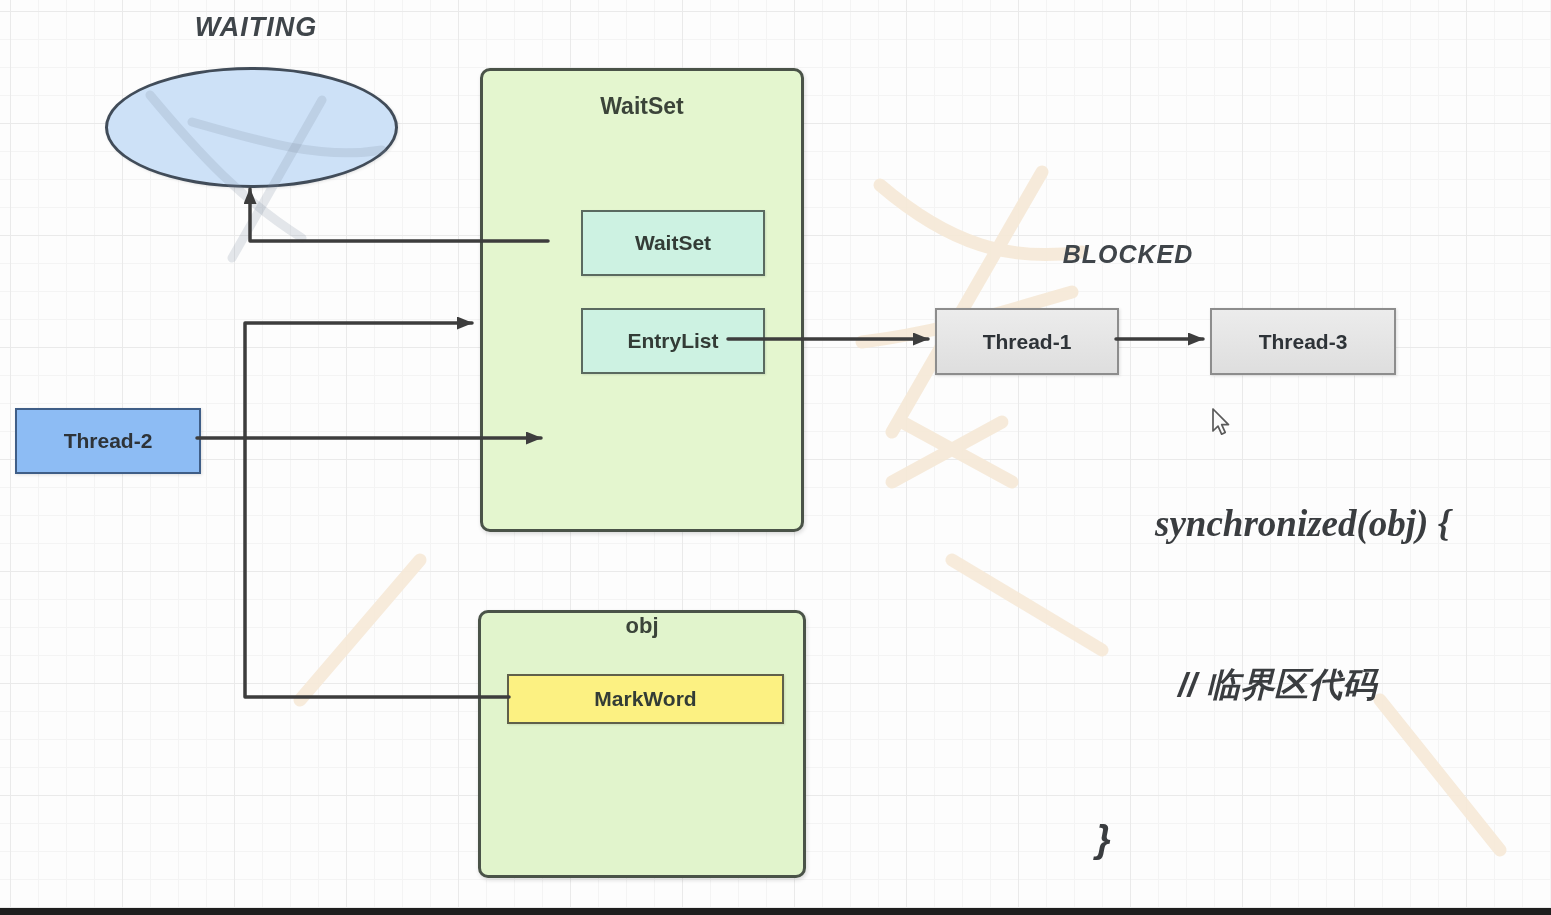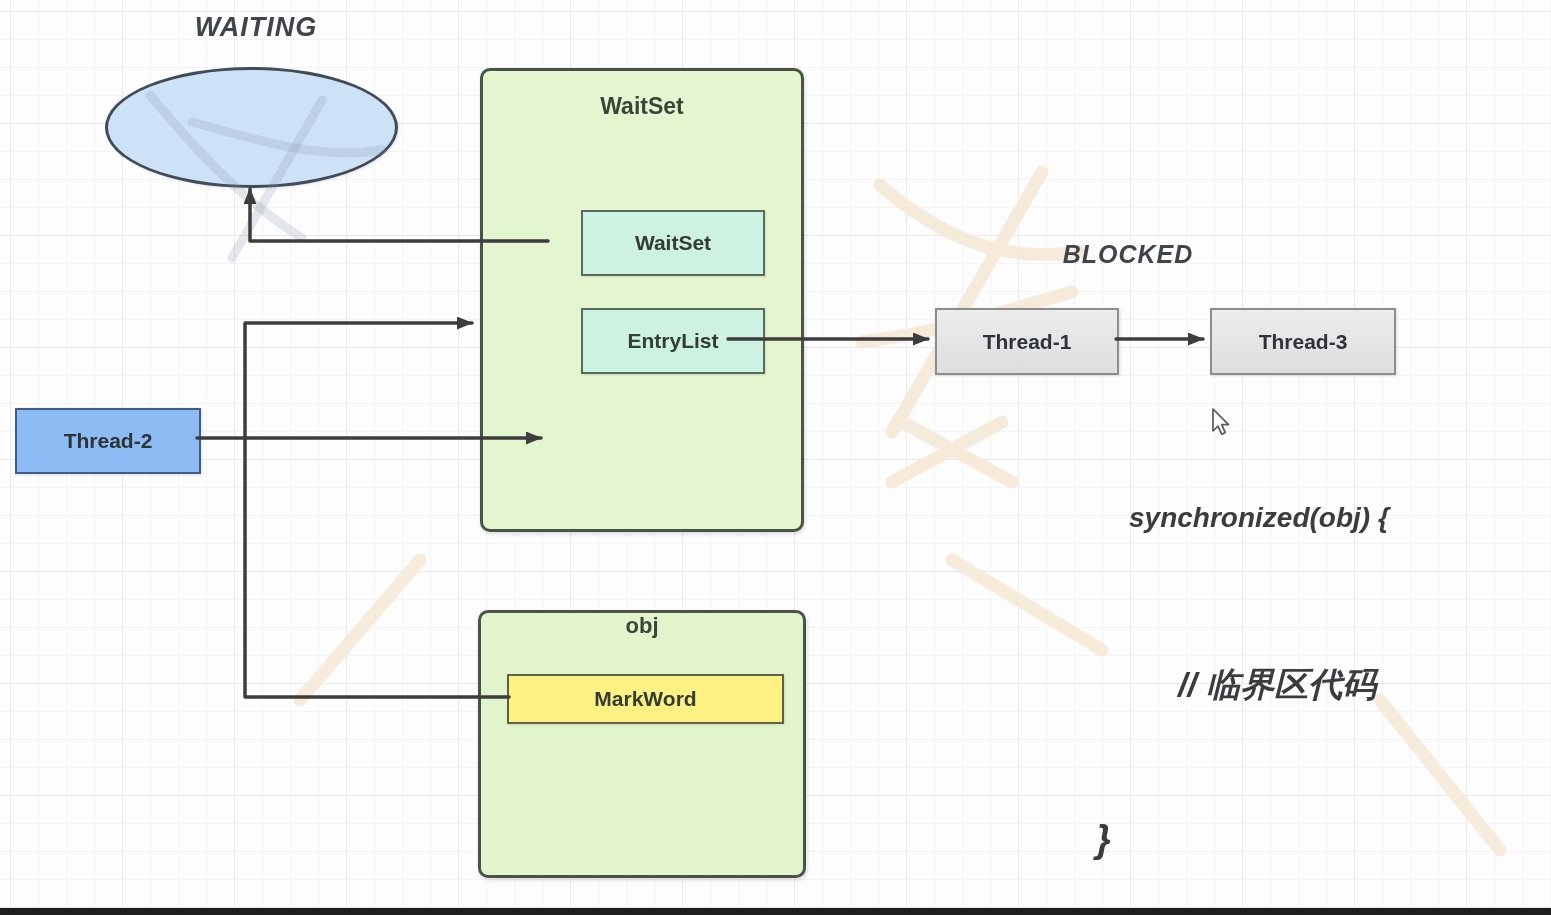--- a/index.html
+++ b/index.html
@@ -74,21 +74,21 @@
   .thread3{left:1210px; top:308px; width:182px; height:63px;}
   .thread2{
     left:15px; top:408px; width:182px; height:62px;
     background:var(--thread-blue-fill,#8dbcf4); border:2.5px solid #3f5e87;
   }
 
   
   .code{
     font-weight:bold; font-style:italic; color:#3a3d40; white-space:nowrap;
   }
-  .code-open{left:1129px; top:502px; font-size:28px;}
+  .code-open{left:1155px; top:502px; font-size:37px;font-family:Liberation Serif, serif;}
   .code-comment{left:1178px; top:662px; font-size:34px;}
   .code-close{left:1096px; top:818px; font-size:38px;}
 
   .bottom-bar{left:0; top:908px; width:1551px; height:7px; background:#1e1e1e;}
 </style>
 </head>
 <body>
 
 <div id="canvas">
 

